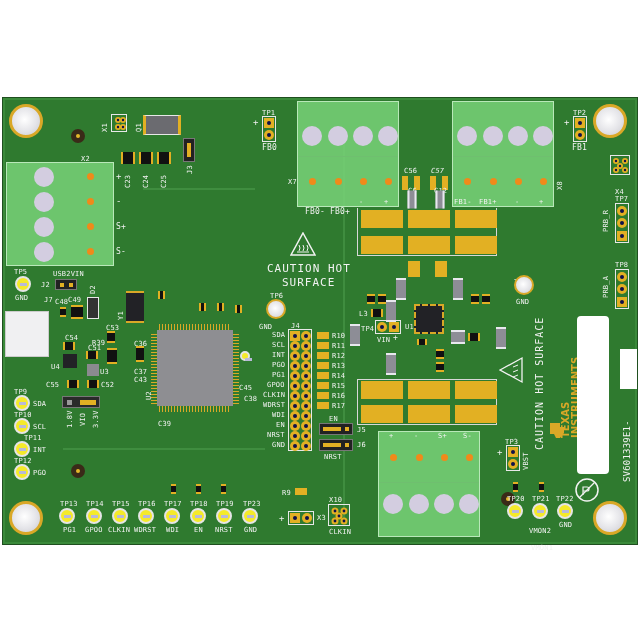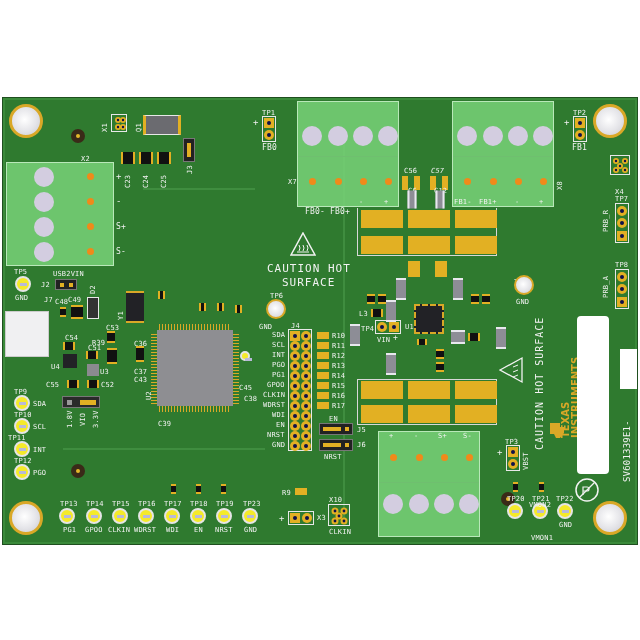--- a/index.html
+++ b/index.html
@@ -147,21 +147,21 @@
   <div class="silk rot" style="left:63px;top:330px;">1.8V</div>
   <div class="silk rot" style="left:76px;top:328px;">VIO</div>
   <div class="silk rot" style="left:89px;top:330px;">3.3V</div>
 
   <div class="silk" style="left:11px;top:290px;">TP9</div>
   <div class="tp" style="left:11px;top:297px;"></div>
   <div class="silk" style="left:30px;top:302px;">SDA</div>
   <div class="silk" style="left:11px;top:313px;">TP10</div>
   <div class="tp" style="left:11px;top:320px;"></div>
   <div class="silk" style="left:30px;top:325px;">SCL</div>
-  <div class="silk" style="left:5px;top:336px;">TP11</div>
+  <div class="silk" style="left:21px;top:336px;">TP11</div>
   <div class="tp" style="left:11px;top:343px;"></div>
   <div class="silk" style="left:30px;top:348px;">INT</div>
   <div class="silk" style="left:11px;top:359px;">TP12</div>
   <div class="tp" style="left:11px;top:366px;"></div>
   <div class="silk" style="left:30px;top:371px;">PGO</div>
 
   <div class="qfp-pins-h" style="left:156px;top:226px;width:72px;height:6px;"></div>
   <div class="qfp-pins-h" style="left:156px;top:308px;width:72px;height:6px;"></div>
   <div class="qfp-pins-v" style="left:148px;top:234px;width:6px;height:72px;"></div>
   <div class="qfp-pins-v" style="left:230px;top:234px;width:6px;height:72px;"></div>
@@ -503,24 +503,24 @@
   <div class="outline" style="left:503px;top:347px;width:14px;height:26px;">
     <div class="hdr-sq" style="left:1px;top:1px;"></div>
     <div class="hdr-pin" style="left:1px;top:13px;"></div>
   </div>
   <div class="silk rot" style="left:519px;top:372px;">VBST</div>
 
   <div class="smdv" style="left:510px;top:384px;width:5px;height:10px;"></div>
   <div class="smdv" style="left:536px;top:384px;width:5px;height:10px;"></div>
   <div class="silk" style="left:504px;top:397px;">TP20</div>
   <div class="tp" style="left:504px;top:405px;"></div>
-  <div class="silk" style="left:501px;top:436px;margin-left:27px;">VMON1</div>
+  <div class="silk" style="left:501px;top:446px;margin-left:27px;">VMON1</div>
   <div class="silk" style="left:529px;top:397px;">TP21</div>
   <div class="tp" style="left:529px;top:405px;"></div>
-  <div class="silk" style="left:526px;top:403px;">VMON2</div>
+  <div class="silk" style="left:526px;top:429px;">VMON2</div>
   <div class="silk" style="left:553px;top:397px;">TP22</div>
   <div class="tp" style="left:554px;top:405px;"></div>
   <div class="silk" style="left:556px;top:423px;">GND</div>
 
   <svg class="abs" style="left:571px;top:379px;" width="26" height="26" viewBox="0 0 26 26">
     <circle cx="13" cy="13" r="11" fill="none" stroke="#f2f2f2" stroke-width="1.5"></circle>
     <line x1="5" y1="21" x2="21" y2="5" stroke="#f2f2f2" stroke-width="1.3"></line>
     <path d="M9 18 v-8 h4 a2 2 0 0 1 0 4 h-4" fill="none" stroke="#f2f2f2" stroke-width="1.2"></path>
   </svg>
 </div>

